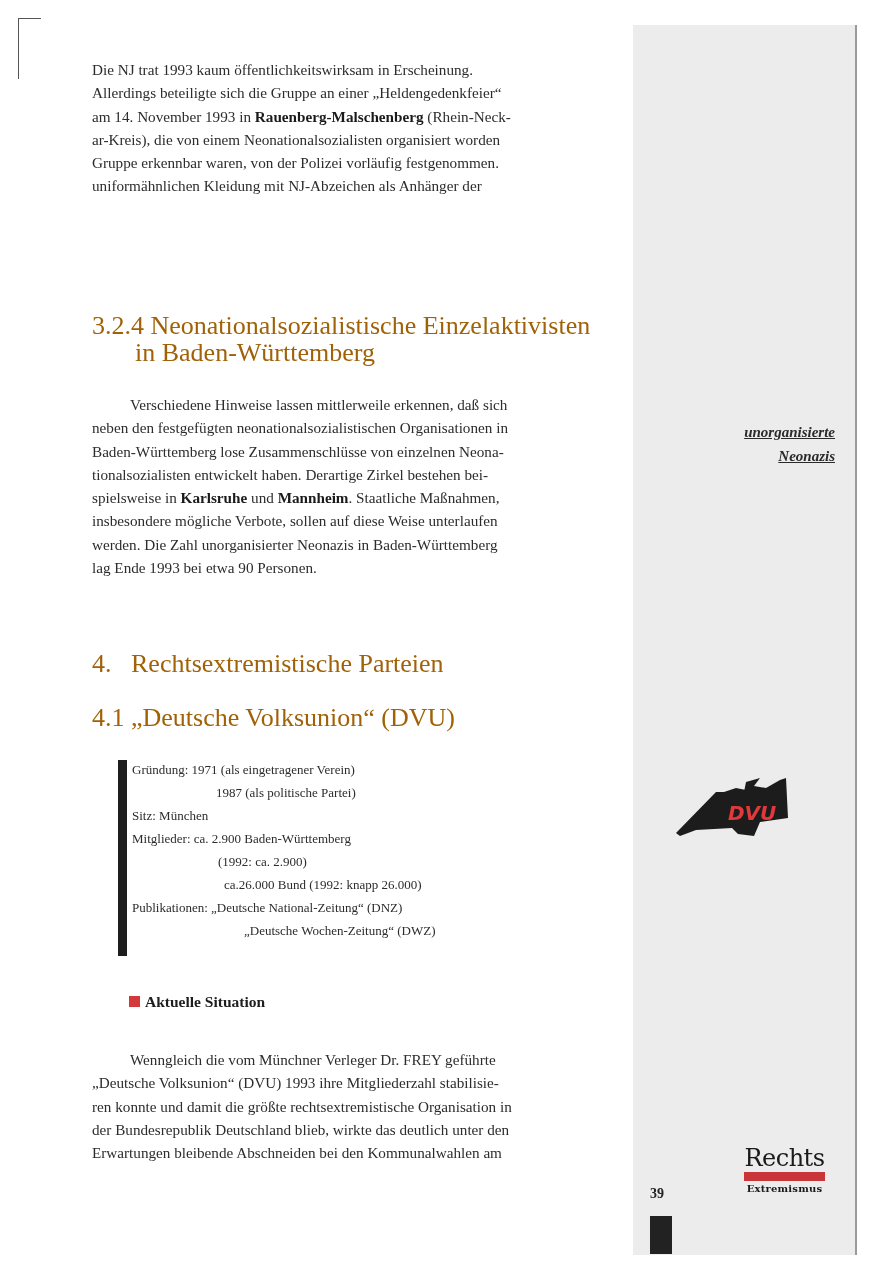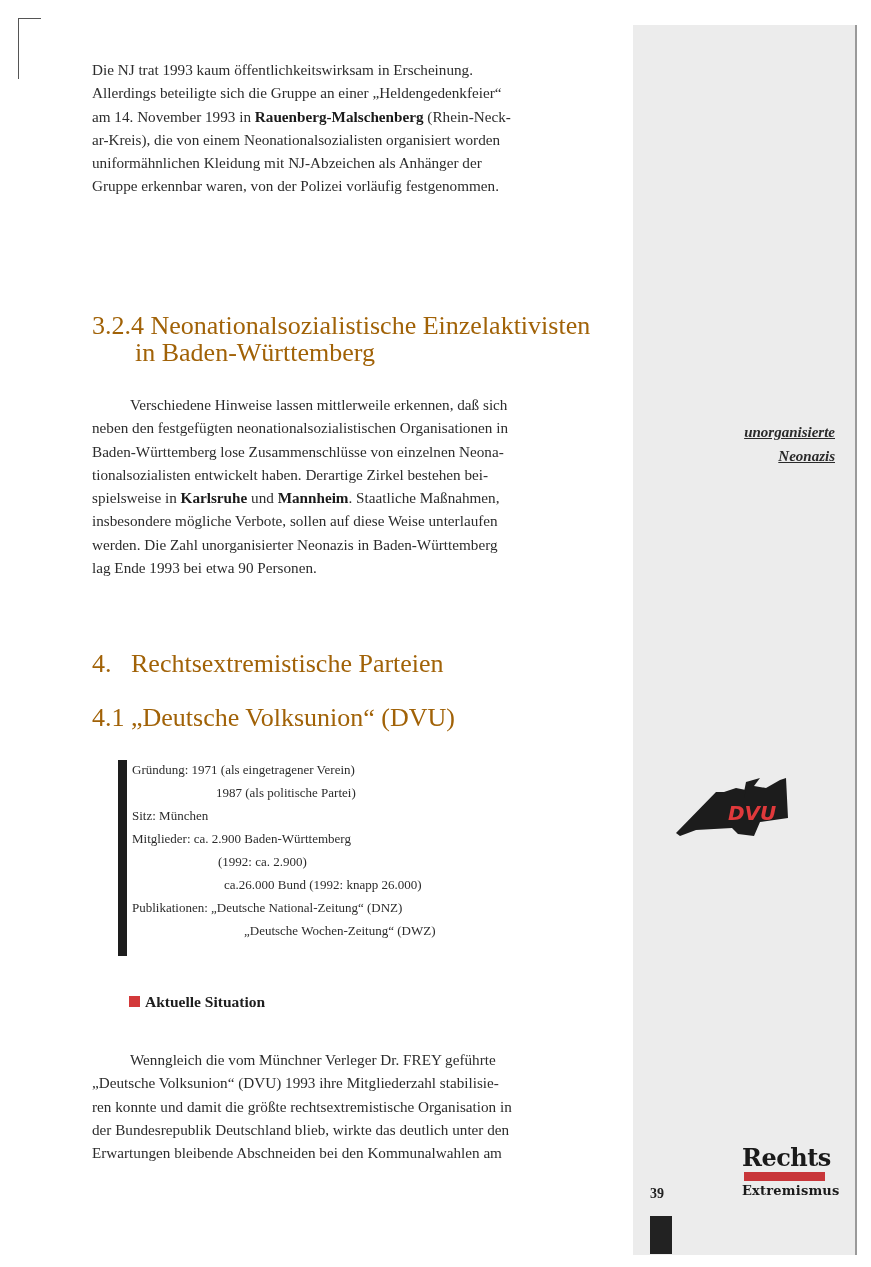--- a/index.html
+++ b/index.html
@@ -57,44 +57,44 @@
     font-size:15px; line-height:24px; color:#2a2a2a;
   }
   .dvu-logo { position:absolute; left:676px; top:758px; width:115px; height:80px; }
   .page-number {
     position:absolute; left:650px; top:1186px;
     font-size:14px; font-weight:bold; color:#222;
   }
   .page-bar { position:absolute; left:650px; top:1216px; width:22px; height:38px; background:#222; }
   .brand { position:absolute; left:742px; top:1145px; width:85px; text-align:center; }
   .brand-top {
-    font-family:"DejaVu Serif", serif; font-weight:bold; font-size:24px; line-height:26px;
+    font-family:"DejaVu Serif", serif; font-weight:normal; font-size:24px; line-height:26px;
     color:#1a1a1a; letter-spacing:-0.5px;
   }
   .brand-red { height:9px; background:#c8363a; margin:1px 2px 2px 2px; }
   .brand-bottom {
-    font-family:"DejaVu Serif", serif; font-weight:bold; font-size:13px; color:#1a1a1a;
+    font-family:"DejaVu Serif", serif; font-weight:bold; font-size:10px; color:#1a1a1a;
     letter-spacing:0.2px;
   }
 </style>
 </head>
 <body>
 
 <div class="crop-mark"></div>
 <div class="side-panel"></div>
 
 <div class="main">
 
   <div class="para" style="top:58px;">
     <span class="line">Die NJ trat 1993 kaum öffentlichkeitswirksam in Erscheinung.</span>
     <span class="line">Allerdings beteiligte sich die Gruppe an einer „Heldengedenkfeier“</span>
     <span class="line"><span>am 14. November 1993 in </span><b>Rauenberg-Malschenberg</b><span> (Rhein-Neck-</span></span>
     <span class="line">ar-Kreis), die von einem Neonationalsozialisten organisiert worden</span>
+    <span class="line">Gruppe erkennbar waren, von der Polizei vorläufig festgenommen.</span>
     <span class="line">uniformähnlichen Kleidung mit NJ-Abzeichen als Anhänger der</span>
-    <span class="line">Gruppe erkennbar waren, von der Polizei vorläufig festgenommen.</span>
   </div>
 
   <div class="h2" style="top:312px;">
     <span>3.2.4 Neonationalsozialistische Einzelaktivisten</span>
     <span class="cont">in Baden-Württemberg</span>
   </div>
 
   <div class="para" style="top:393px;">
     <span class="line indent">Verschiedene Hinweise lassen mittlerweile erkennen, daß sich</span>
     <span class="line">neben den festgefügten neonationalsozialistischen Organisationen in</span>

